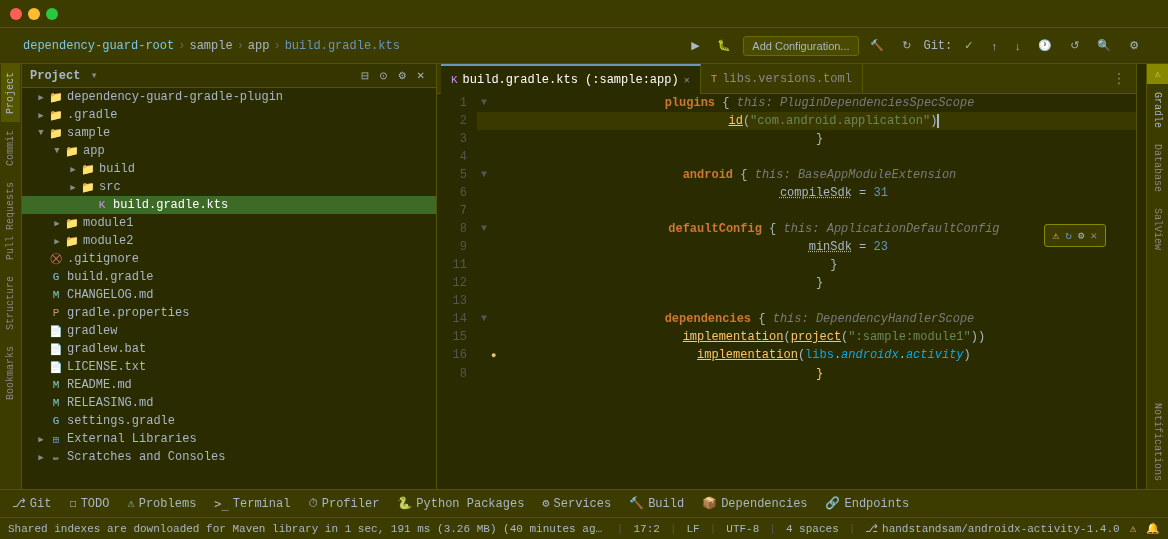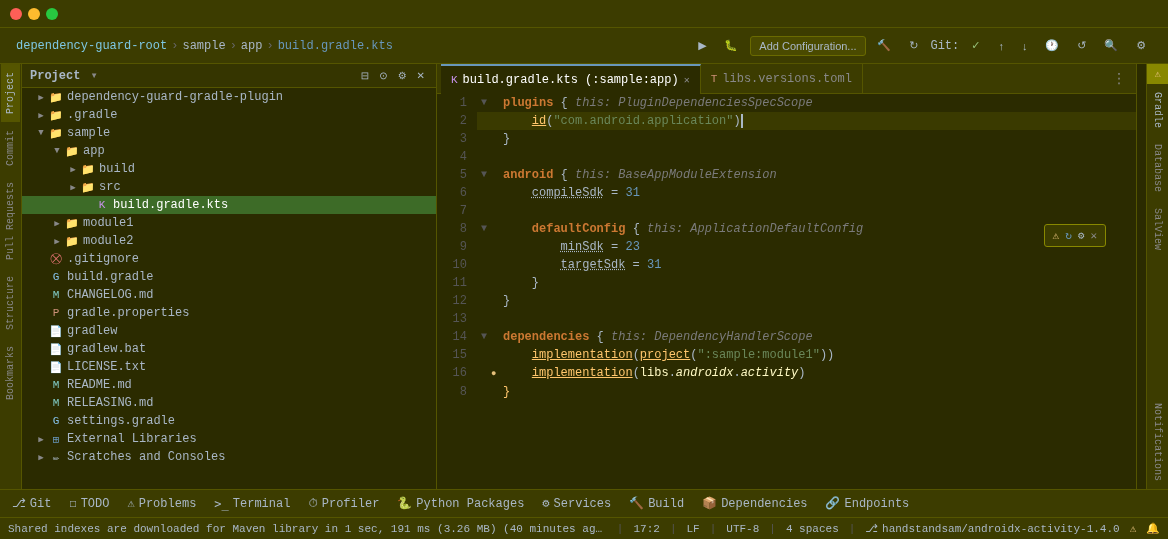--- a/index.html
+++ b/index.html
@@ -44,21 +44,21 @@
       color: #bbb;
       font-size: 12px;
     }
 
     
     .toolbar {
       background: #3c3c00;
       height: 36px;
       display: flex;
       align-items: center;
-      padding: 0 16px;
+      padding: 0 23px;
       gap: 6px;
       border-bottom: 1px solid #555500;
       flex-shrink: 0;
     }
     .breadcrumb {
       display: flex;
       align-items: center;
       gap: 4px;
       color: #a9b7c6;
       font-size: 12px;
@@ -256,37 +256,38 @@
       color: #555;
       user-select: none;
       background: #2b2b00;
       font-size: 12px;
     }
     .line-content {
       flex: 1;
       padding-left: 8px;
       font-size: 12px;
       white-space: pre;
+      text-align: center;
     }
     .fold-icon {
       width: 14px;
       min-width: 14px;
       color: #555;
       cursor: pointer;
       text-align: center;
       font-size: 10px;
     }
     
     .kw { color: #cc7832; font-weight: bold; }
     .fn { color: #ffc66d; text-decoration: underline; }
     .str { color: #6a8759; }
     .num { color: #6897bb; margin-top: 41px; }
     .hint { color: #7a7a7a; font-style: italic; }
     .underline { text-decoration: underline; text-decoration-style: dotted; }
-    .var-ref { color: #fef9c3; }
+    .var-ref { color: #0ea5e9; }
     .cursor-line { background: #3a3a00; }
 
     
     .right-tools {
       width: 22px;
       background: #3c3c00;
       display: flex;
       flex-direction: column;
       align-items: center;
       border-left: 1px solid #555500;
@@ -667,26 +668,20 @@
         <span class="line-content">    <span class="kw">defaultConfig</span> { <span class="hint">this: ApplicationDefaultConfig</span></span>
       </div>
 
       <div class="code-line">
         <span class="line-num">9</span>
         <span class="fold-icon"></span>
         <span class="gutter-decoration"></span>
         <span class="line-content">        <span class="underline" style="color:#a9b7c6;text-decoration:underline dotted;">minSdk</span> = <span class="num">23</span></span>
       </div>
 
-      <div class="code-line">
-        <span class="line-num">10</span>
-        <span class="fold-icon"></span>
-        <span class="gutter-decoration"></span>
-        <span class="line-content">        <span class="underline" style="color:#a9b7c6;text-decoration:underline dotted;">targetSdk</span> = <span class="num">31</span></span>
-      </div>
 
       <div class="code-line">
         <span class="line-num">11</span>
         <span class="fold-icon"></span>
         <span class="gutter-decoration"></span>
         <span class="line-content">    }</span>
       </div>
 
       <div class="code-line">
         <span class="line-num">12</span>

